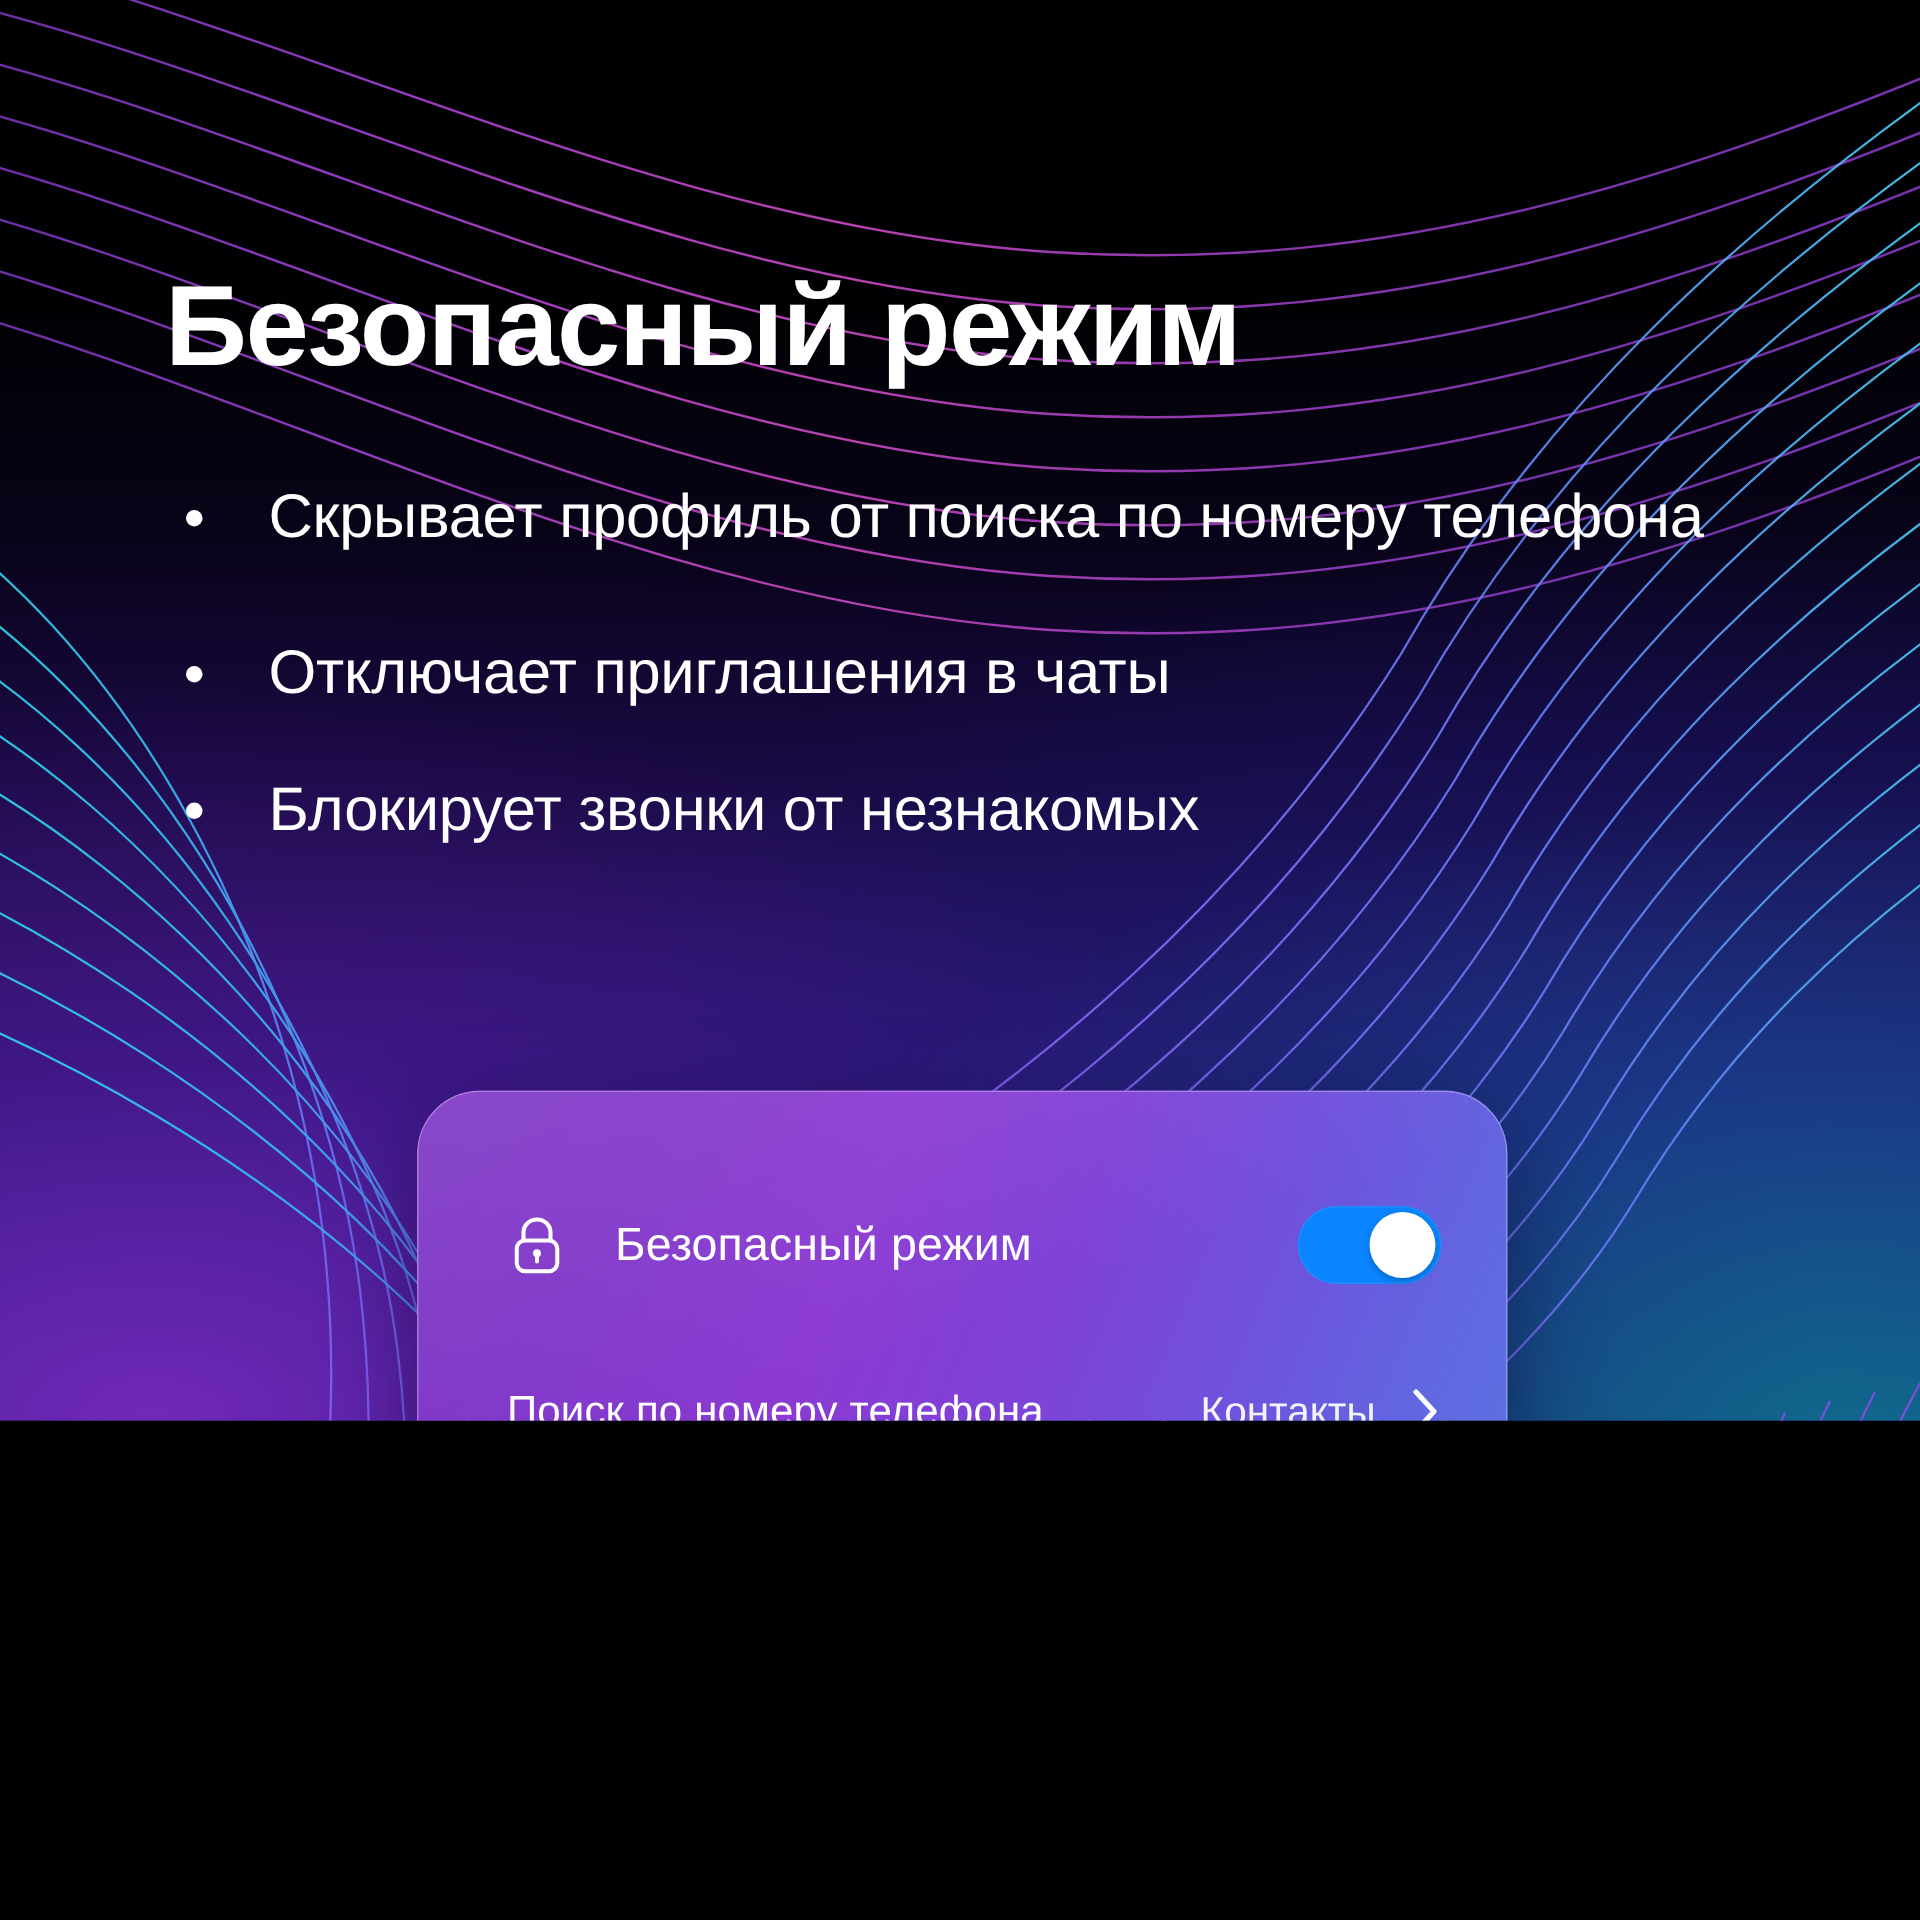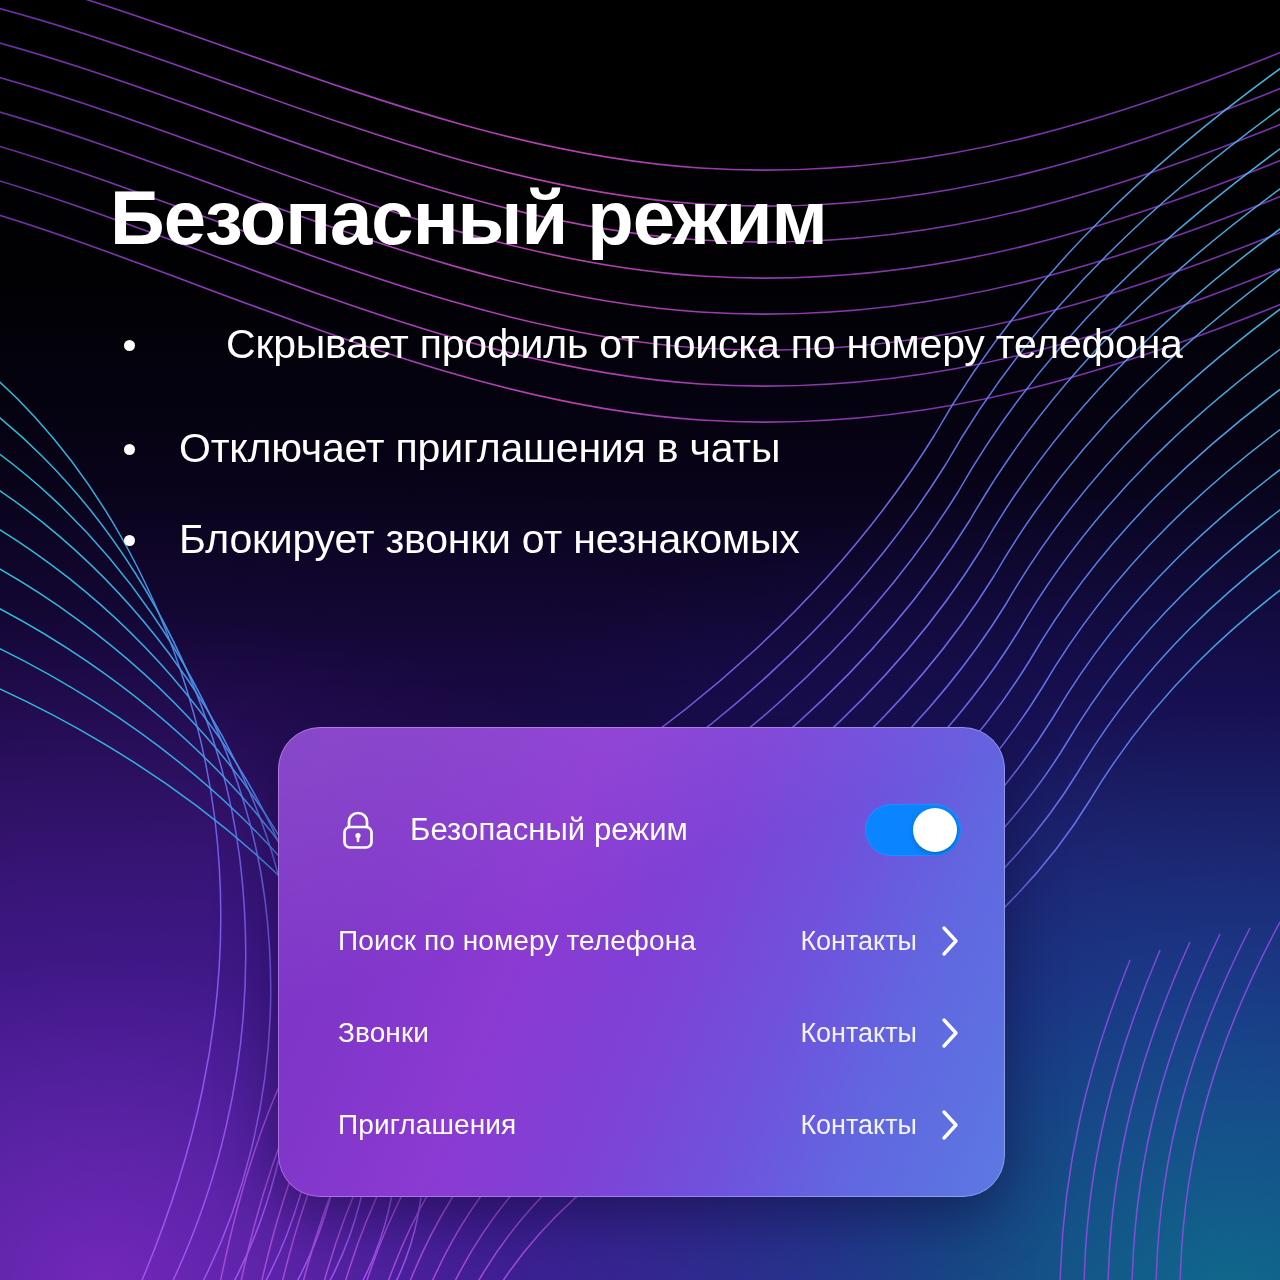--- a/index.html
+++ b/index.html
@@ -11,21 +11,21 @@
   body {
     width: 1280px;
     height: 1280px;
     overflow: hidden;
     font-family: "Liberation Sans", sans-serif;
   }
 
   #slide {
     position: relative;
     width: 1280px;
-    height: 1280px;
+    height: 947px;
     overflow: hidden;
     background:
       radial-gradient(115% 90% at 8% 100%, rgba(120, 40, 190, 0.92) 0%, rgba(80, 25, 150, 0.55) 28%, rgba(30, 10, 70, 0.1) 58%, rgba(0,0,0,0) 76%),
       radial-gradient(110% 85% at 96% 102%, rgba(14, 110, 140, 0.95) 0%, rgba(20, 70, 140, 0.72) 30%, rgba(18, 28, 110, 0.35) 55%, rgba(0,0,0,0) 78%),
       radial-gradient(125% 80% at 52% 112%, rgba(70, 45, 200, 0.85) 0%, rgba(45, 25, 140, 0.55) 35%, rgba(0,0,0,0) 70%),
       linear-gradient(180deg, #000000 0%, #010104 22%, #080318 38%, #16083c 52%, #241059 66%, #2b1670 78%, #26237f 88%, #1c3276 100%);
   }
 
   .bg-layer {
     position: absolute;
@@ -67,21 +67,21 @@
     margin-top: 22px;
     margin-right: 44px;
   }
   .bullet-text {
     font-size: 41px;
     font-weight: 500;
     color: #ffffff;
     line-height: 1.28;
     letter-spacing: -0.2px;
   }
-  .bullet-row.b1 { margin-bottom: 52px; gap: 47px; }
+  .bullet-row.b1 { margin-bottom: 52px; }
   .bullet-row.b2 { margin-bottom: 56px; }
 
   
   .card {
     position: absolute;
     left: 278px;
     top: 727px;
     width: 727px;
     height: 470px;
     border-radius: 42px;

